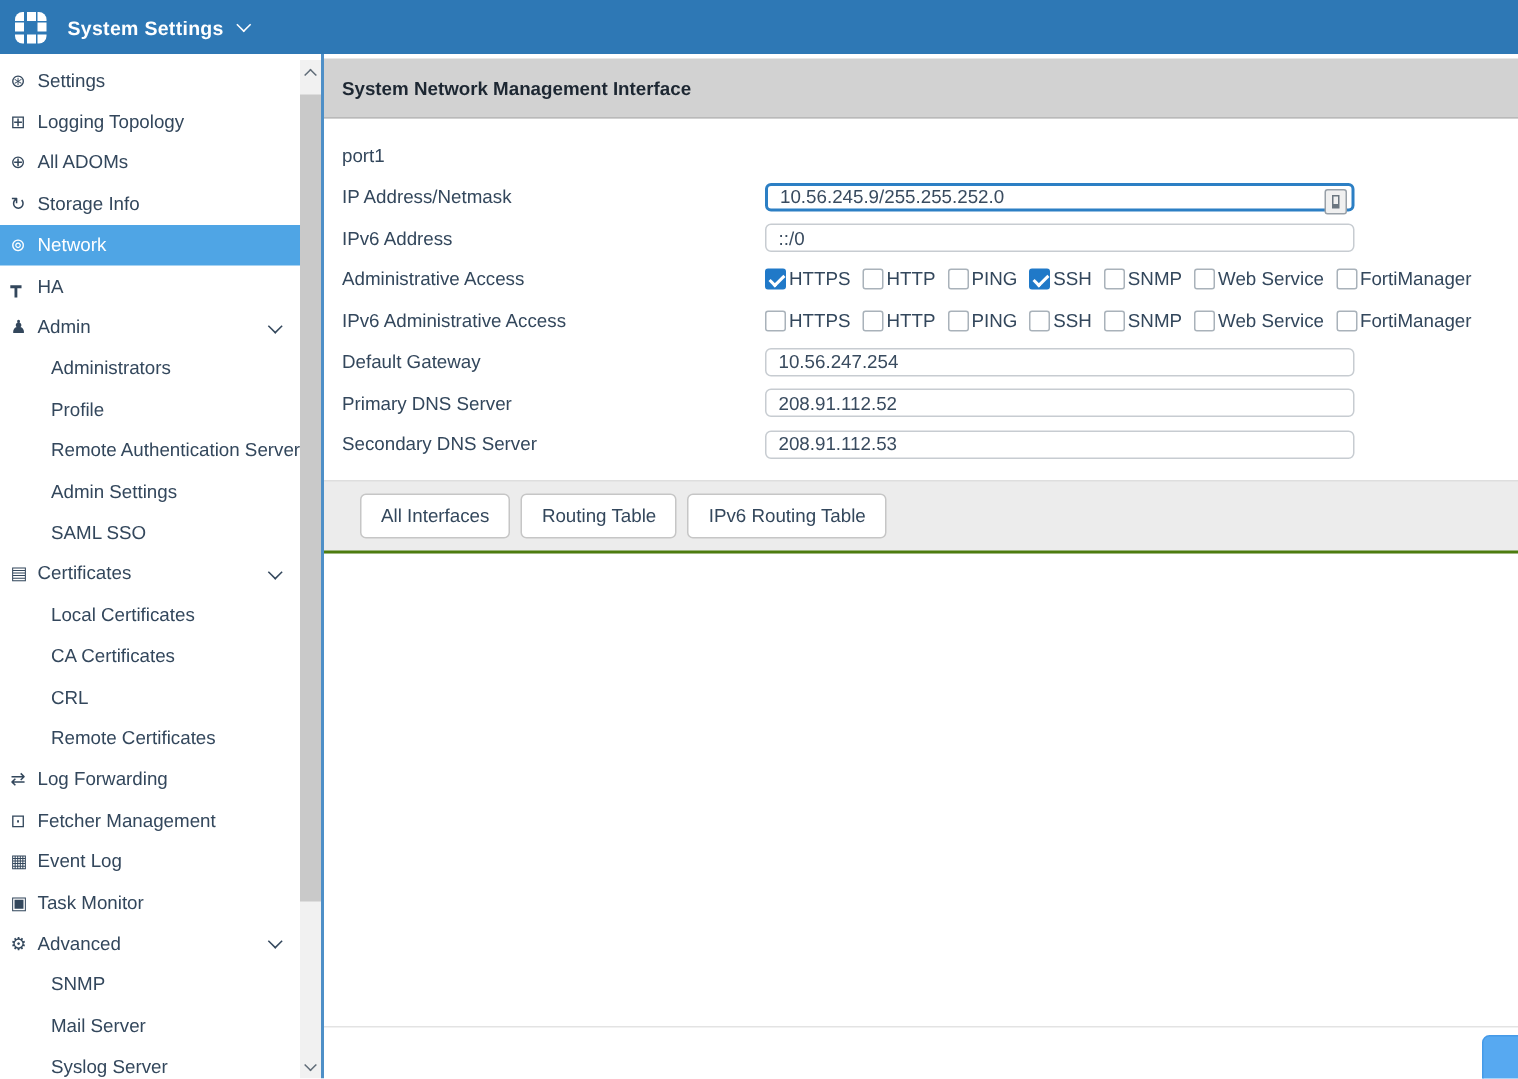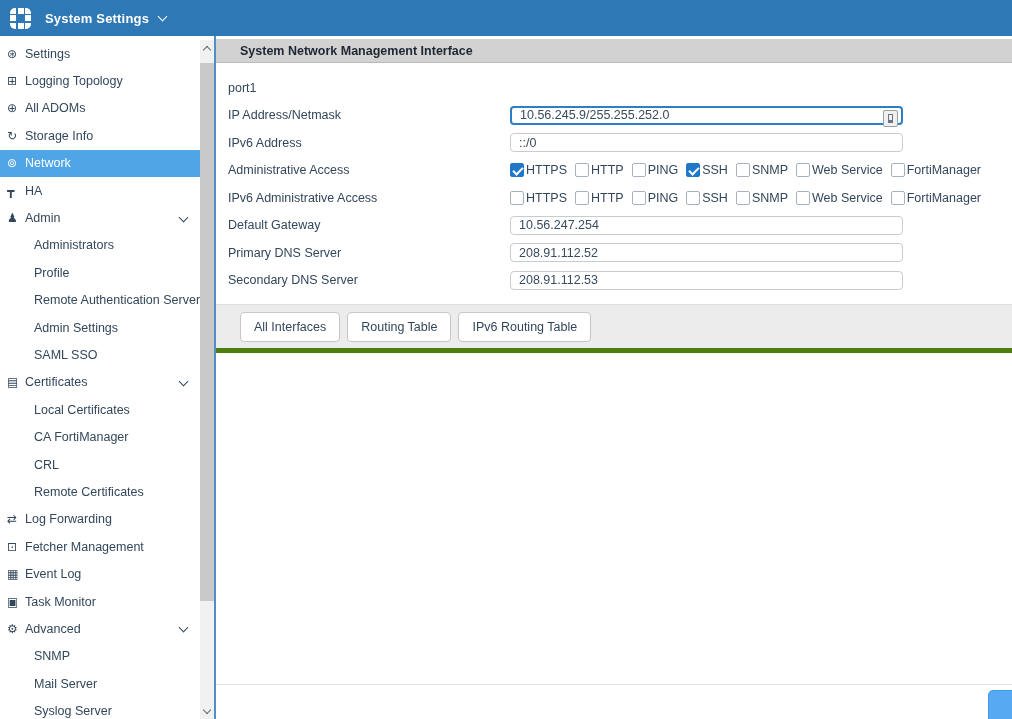--- a/index.html
+++ b/index.html
@@ -53,22 +53,22 @@
   .sbar .arrow.down .chev { transform:rotate(45deg); margin-bottom:3px; }
   .sbar .thumb { width:14px; background:#c9c9c9; height:538px; flex:none; margin-top:8px; }
   .sbar .track-rest { flex:1; }
   
   .main {
     flex:1; border-left:2px solid #4e8fc7; display:flex; flex-direction:column;
     background:#fff; min-width:0;
   }
   .panel-gap { height:3px; flex:none; }
   .panel-title {
-    height:24px; background:#d2d2d2; border-bottom:1px solid #b9b9b9;
-    display:flex; align-items:center; padding-left:24px;
+    height:40px; background:#d2d2d2; border-bottom:1px solid #b9b9b9;
+    display:flex; align-items:center; padding-left:12px;
     font-weight:bold; color:#1d2732; flex:none;
   }
   .form { padding:11px 0 0 12px; flex:none; }
   .frow { height:27.5px; display:flex; align-items:center; }
   .flabel { width:282px; flex:none; }
   .fvalue { display:flex; align-items:center; }
   .tinput {
     width:393px; height:19px; border:1px solid #c7ccd1; border-radius:4px;
     padding:0 8px; font-family:inherit; font-size:12.5px; color:#394b5f;
     background:#fff; outline:none;
@@ -89,21 +89,21 @@
     background:#fff; margin-right:2px; position:relative; flex:none;
   }
   .cb .box.checked { background:#2079c8; border-color:#2079c8; }
   .cb .box.checked::after {
     content:""; position:absolute; left:4px; top:1px; width:4px; height:8px;
     border-right:2px solid #fff; border-bottom:2px solid #fff; transform:rotate(45deg);
   }
   
   .strip {
     margin-top:10px; height:49px; background:#ececec;
-    border-top:1px solid #dedede; border-bottom:5px solid #4d7c0f;
+    border-top:1px solid #dedede; border-bottom:2px solid #4d7c0f;
     display:flex; align-items:center; padding-left:24px; gap:7px; flex:none;
   }
   .strip button {
     height:30px; padding:0 13px; background:#fff; border:1px solid #c6c6c6;
     border-radius:4px; font-family:inherit; font-size:12.5px; color:#33475c;
     cursor:pointer;
   }
   .filler { flex:1; }
   .footer { height:35px; border-top:1px solid #e3e3e3; position:relative; flex:none; }
   .apply-btn {
@@ -180,21 +180,21 @@
       </div>
       <div class="nav-item">
         <span class="nav-icon">▤</span>
         <span>Certificates</span>
         <span class="chev"></span>
       </div>
       <div class="nav-item sub">
         <span>Local Certificates</span>
       </div>
       <div class="nav-item sub">
-        <span>CA FortiManager</span>
+        <span>CA Certificates</span>
       </div>
       <div class="nav-item sub">
         <span>CRL</span>
       </div>
       <div class="nav-item sub">
         <span>Remote Certificates</span>
       </div>
       <div class="nav-item">
         <span class="nav-icon">⇄</span>
         <span>Log Forwarding</span>

